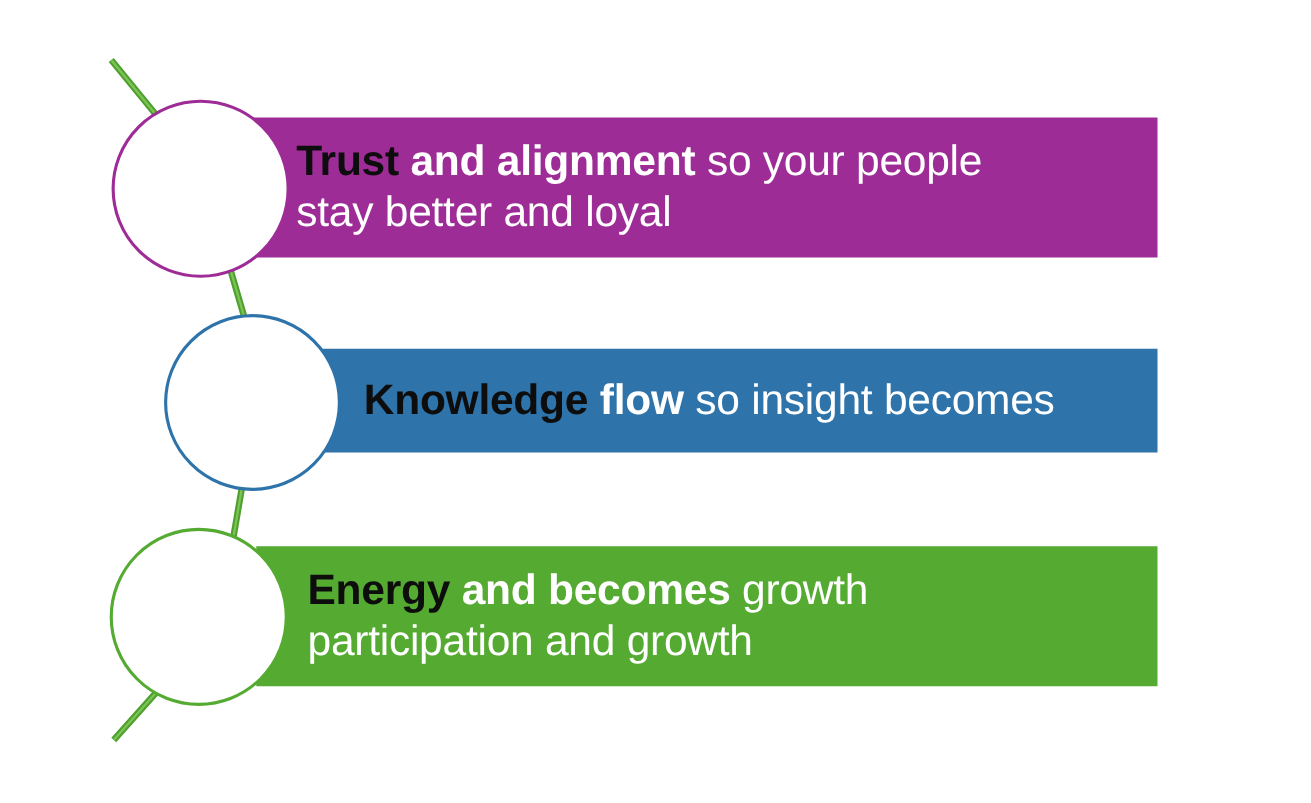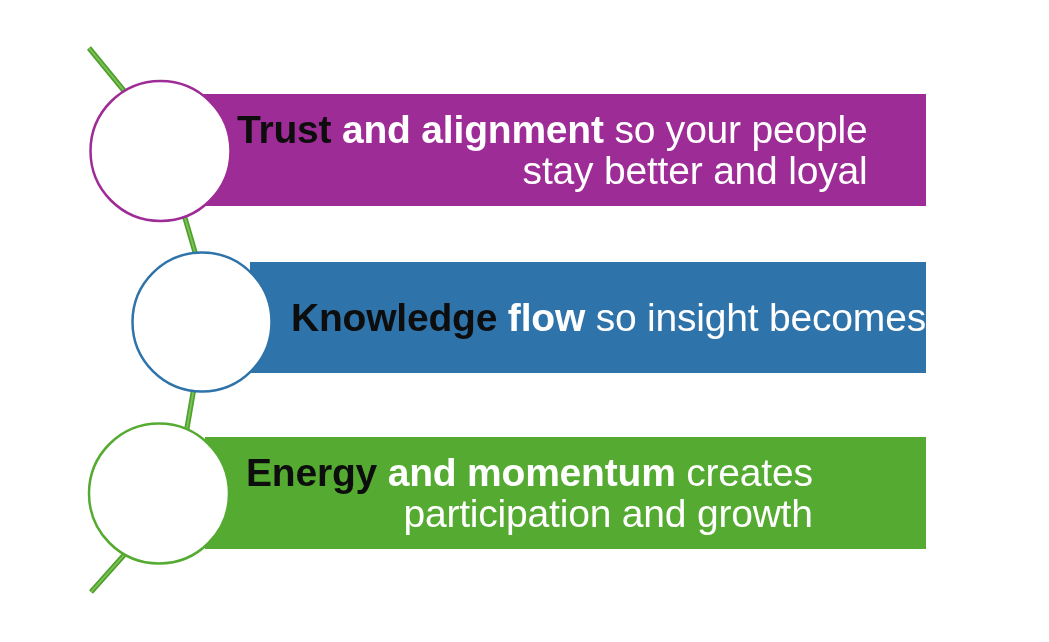--- a/index.html
+++ b/index.html
@@ -15,29 +15,28 @@
     overflow: hidden;
     font-family: "Liberation Sans", sans-serif;
   }
   .band {
     position: absolute;
     display: flex;
     align-items: center;
     z-index: 1;
   }
   .band-1 { left: 193px; top: 94px;  width: 733px; height: 112px; }
-  .band-2 { left: 250px; top: 262px; width: 676px; height: 111px; }
+  .band-2 { left: 250px; top: 279px; width: 676px; height: 83px; }
   .band-3 { left: 205px; top: 437px; width: 721px; height: 112px; }
   .band-text {
-    font-size: 39px;
+    font-size: 34px;
     line-height: 41px;
     letter-spacing: -0.2px;
     color: #ffffff;
     font-weight: 400;
-    text-align: right;
   }
   .band-1 .band-text { padding-left: 44px; }
   .band-2 .band-text { padding-left: 41px; }
   .band-3 .band-text { padding-left: 41px; }
   .emph-dark {
     font-weight: 700;
     color: #0d0d0d;
   }
   .emph-light {
     font-weight: 700;
@@ -74,22 +73,22 @@
         <span class="emph-light">flow</span>
         <span>so insight becomes</span>
       </div>
     </div>
   </div>
 
   <div class="band band-3" style="background: rgb(85, 171, 49);">
     <div class="band-text">
       <div>
         <span class="emph-dark">Energy</span>
-        <span class="emph-light">and momentum</span>
-        <span>creates</span>
+        <span class="emph-light">and becomes</span>
+        <span>growth</span>
       </div>
       <div>participation and growth</div>
     </div>
   </div>
 
   <svg class="overlay" width="1049" height="642" viewBox="0 0 1049 642">
     <polyline points="89,48 161,136 209,300 175,498 91,592" fill="none" stroke-width="5.2" stroke-linejoin="round" stroke="#4FA02E"></polyline>
     <polyline points="89,48 161,136 209,300 175,498 91,592" fill="none" stroke-width="1.8" stroke-linejoin="round" stroke="#7CC455"></polyline>
     <circle cx="160.5" cy="151" r="70" fill="#ffffff" stroke-width="2.5" stroke="#9E2C96"></circle>
     <circle cx="202" cy="322" r="69.5" fill="#ffffff" stroke-width="2.5" stroke="#2E73A9"></circle>

